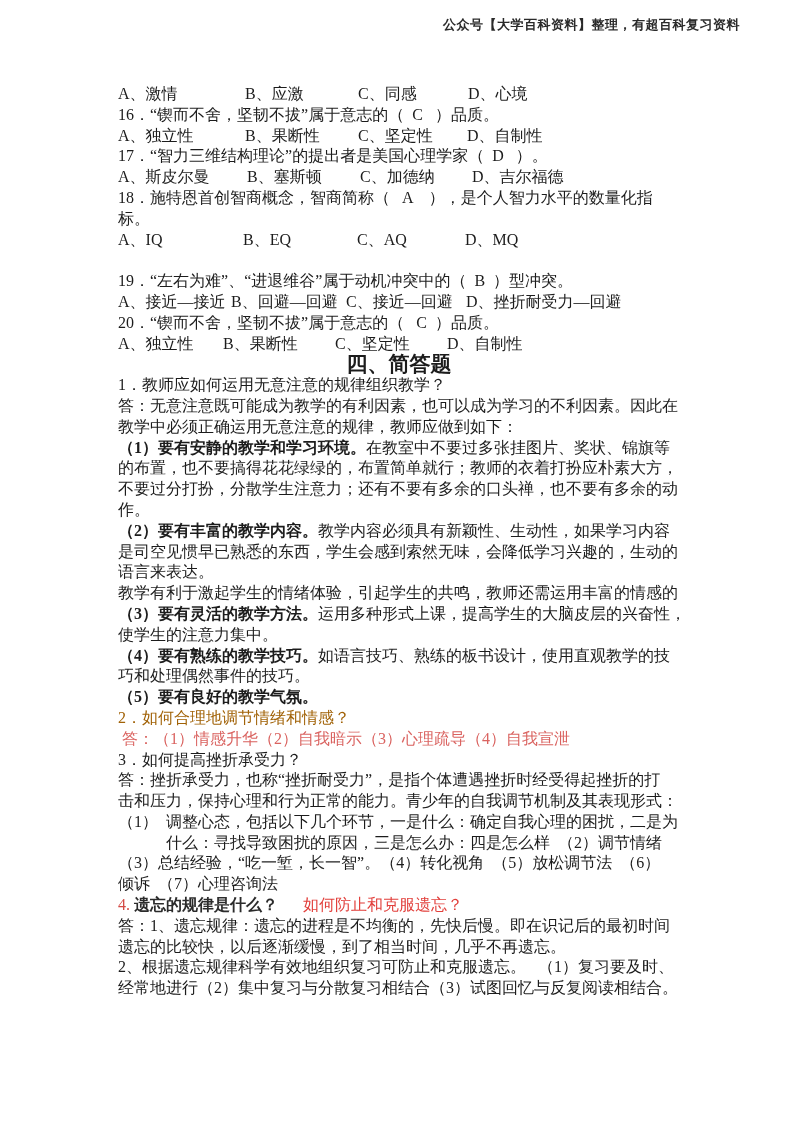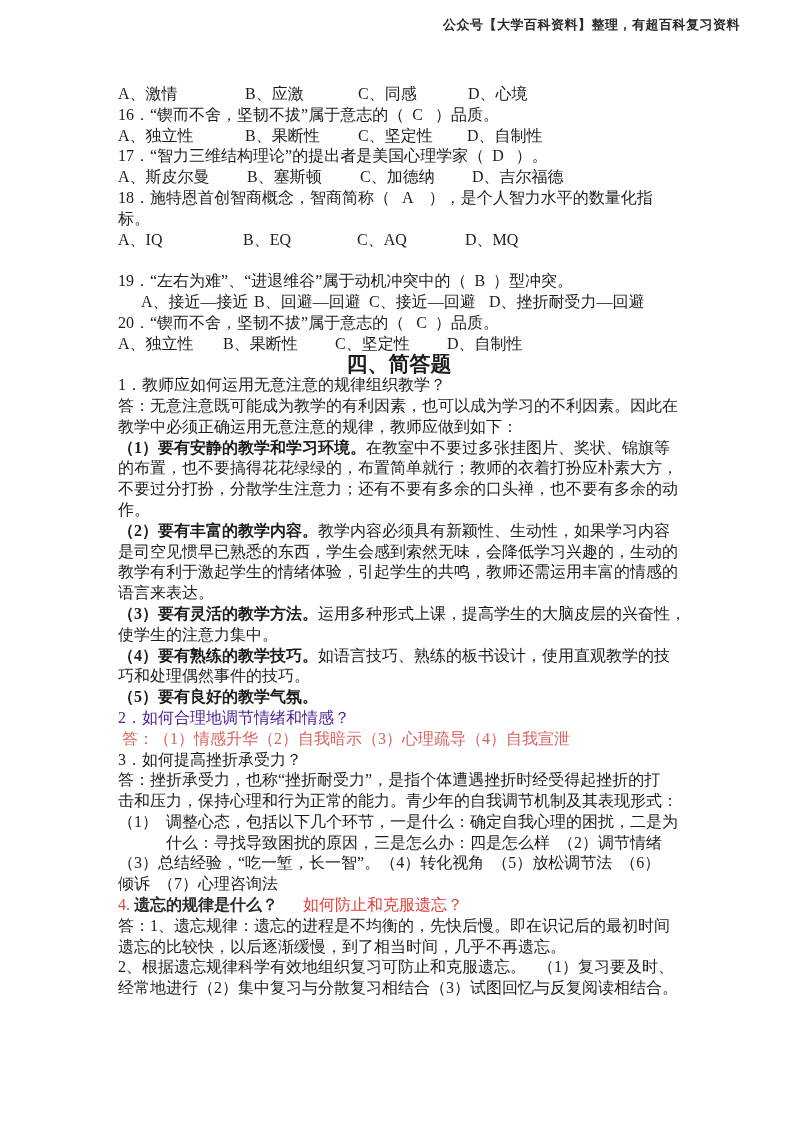--- a/index.html
+++ b/index.html
@@ -30,41 +30,41 @@
     <div class="line"><span style="display: inline-block; width: 127px;">A、激情</span><span style="display: inline-block; width: 113px;">B、应激</span><span style="display: inline-block; width: 110px;">C、同感</span><span>D、心境</span></div>
     <div class="line"><span>16．“锲而不舍，坚韧不拔”属于意志的（  C   ）品质。</span></div>
     <div class="line"><span style="display: inline-block; width: 127px;">A、独立性</span><span style="display: inline-block; width: 113px;">B、果断性</span><span style="display: inline-block; width: 109px;">C、坚定性</span><span>D、自制性</span></div>
     <div class="line"><span>17．“智力三维结构理论”的提出者是美国心理学家（  D   ）。</span></div>
     <div class="line"><span style="display: inline-block; width: 129px;">A、斯皮尔曼</span><span style="display: inline-block; width: 113px;">B、塞斯顿</span><span style="display: inline-block; width: 112px;">C、加德纳</span><span>D、吉尔福德</span></div>
     <div class="line"><span>18．施特恩首创智商概念，智商简称（   A    ），是个人智力水平的数量化指</span></div>
     <div class="line"><span>标。</span></div>
     <div class="line"><span style="display: inline-block; width: 125px;">A、IQ</span><span style="display: inline-block; width: 114px;">B、EQ</span><span style="display: inline-block; width: 108px;">C、AQ</span><span>D、MQ</span></div>
     <div class="line"></div>
     <div class="line"><span>19．“左右为难”、“进退维谷”属于动机冲突中的（  B  ）型冲突。</span></div>
-    <div class="line"><span style="display: inline-block; width: 113px; margin-left: 23px;">A、接近—接近</span><span style="display: inline-block; width: 115px;">B、回避—回避</span><span style="display: inline-block; width: 120px;">C、接近—回避</span><span>D、挫折耐受力—回避</span></div>
+    <div class="line"><span style="display: inline-block; width: 113px;">A、接近—接近</span><span style="display: inline-block; width: 115px;">B、回避—回避</span><span style="display: inline-block; width: 120px;">C、接近—回避</span><span>D、挫折耐受力—回避</span></div>
     <div class="line"><span>20．“锲而不舍，坚韧不拔”属于意志的（   C  ）品质。</span></div>
     <div class="line"><span style="display: inline-block; width: 105px;">A、独立性</span><span style="display: inline-block; width: 112px;">B、果断性</span><span style="display: inline-block; width: 112px;">C、坚定性</span><span>D、自制性</span></div>
     <div class="line center"><span style="font-weight: bold; font-size: 21px; text-align: center;">四、简答题</span></div>
     <div class="line"><span>1．教师应如何运用无意注意的规律组织教学？</span></div>
     <div class="line"><span>答：无意注意既可能成为教学的有利因素，也可以成为学习的不利因素。因此在</span></div>
     <div class="line"><span>教学中必须正确运用无意注意的规律，教师应做到如下：</span></div>
     <div class="line"><span style="font-weight: bold;">（1）要有安静的教学和学习环境。</span><span>在教室中不要过多张挂图片、奖状、锦旗等</span></div>
     <div class="line"><span>的布置，也不要搞得花花绿绿的，布置简单就行；教师的衣着打扮应朴素大方，</span></div>
     <div class="line"><span>不要过分打扮，分散学生注意力；还有不要有多余的口头禅，也不要有多余的动</span></div>
     <div class="line"><span>作。</span></div>
     <div class="line"><span style="font-weight: bold;">（2）要有丰富的教学内容。</span><span>教学内容必须具有新颖性、生动性，如果学习内容</span></div>
     <div class="line"><span>是司空见惯早已熟悉的东西，学生会感到索然无味，会降低学习兴趣的，生动的</span></div>
+    <div class="line"><span>语言来表达。</span></div>
     <div class="line"><span>教学有利于激起学生的情绪体验，引起学生的共鸣，教师还需运用丰富的情感的</span></div>
-    <div class="line"><span>语言来表达。</span></div>
     <div class="line"><span style="font-weight: bold;">（3）要有灵活的教学方法。</span><span>运用多种形式上课，提高学生的大脑皮层的兴奋性，</span></div>
     <div class="line"><span>使学生的注意力集中。</span></div>
     <div class="line"><span style="font-weight: bold;">（4）要有熟练的教学技巧。</span><span>如语言技巧、熟练的板书设计，使用直观教学的技</span></div>
     <div class="line"><span>巧和处理偶然事件的技巧。</span></div>
     <div class="line"><span style="font-weight: bold;">（5）要有良好的教学气氛。</span></div>
-    <div class="line"><span style="color: #4c1d95;">2．如何合理地调节情绪和情感？</span></div>
+    <div class="line"><span style="color: #a16207;">2．如何合理地调节情绪和情感？</span></div>
     <div class="line"><span style="color: rgb(218, 99, 96);"> 答：（1）情感升华（2）自我暗示（3）心理疏导（4）自我宣泄</span></div>
     <div class="line"><span>3．如何提高挫折承受力？</span></div>
     <div class="line"><span>答：挫折承受力，也称“挫折耐受力”，是指个体遭遇挫折时经受得起挫折的打</span></div>
     <div class="line"><span>击和压力，保持心理和行为正常的能力。青少年的自我调节机制及其表现形式：</span></div>
     <div class="line"><span>（1）  调整心态，包括以下几个环节，一是什么：确定自我心理的困扰，二是为</span></div>
     <div class="line" style="padding-left: 48px;"><span>什么：寻找导致困扰的原因，三是怎么办：四是怎么样  （2）调节情绪</span></div>
     <div class="line"><span>（3）总结经验，“吃一堑，长一智”。（4）转化视角  （5）放松调节法  （6）</span></div>
     <div class="line"><span>倾诉  （7）心理咨询法</span></div>
     <div class="line"><span style="color: rgb(212, 74, 69);">4.</span><span style="color: rgb(43, 43, 43); font-weight: bold;"> 遗忘的规律是什么？</span><span style="color: rgb(226, 64, 60); margin-left: 25px;">如何防止和克服遗忘？</span></div>
     <div class="line"><span>答：1、遗忘规律：遗忘的进程是不均衡的，先快后慢。即在识记后的最初时间</span></div>

